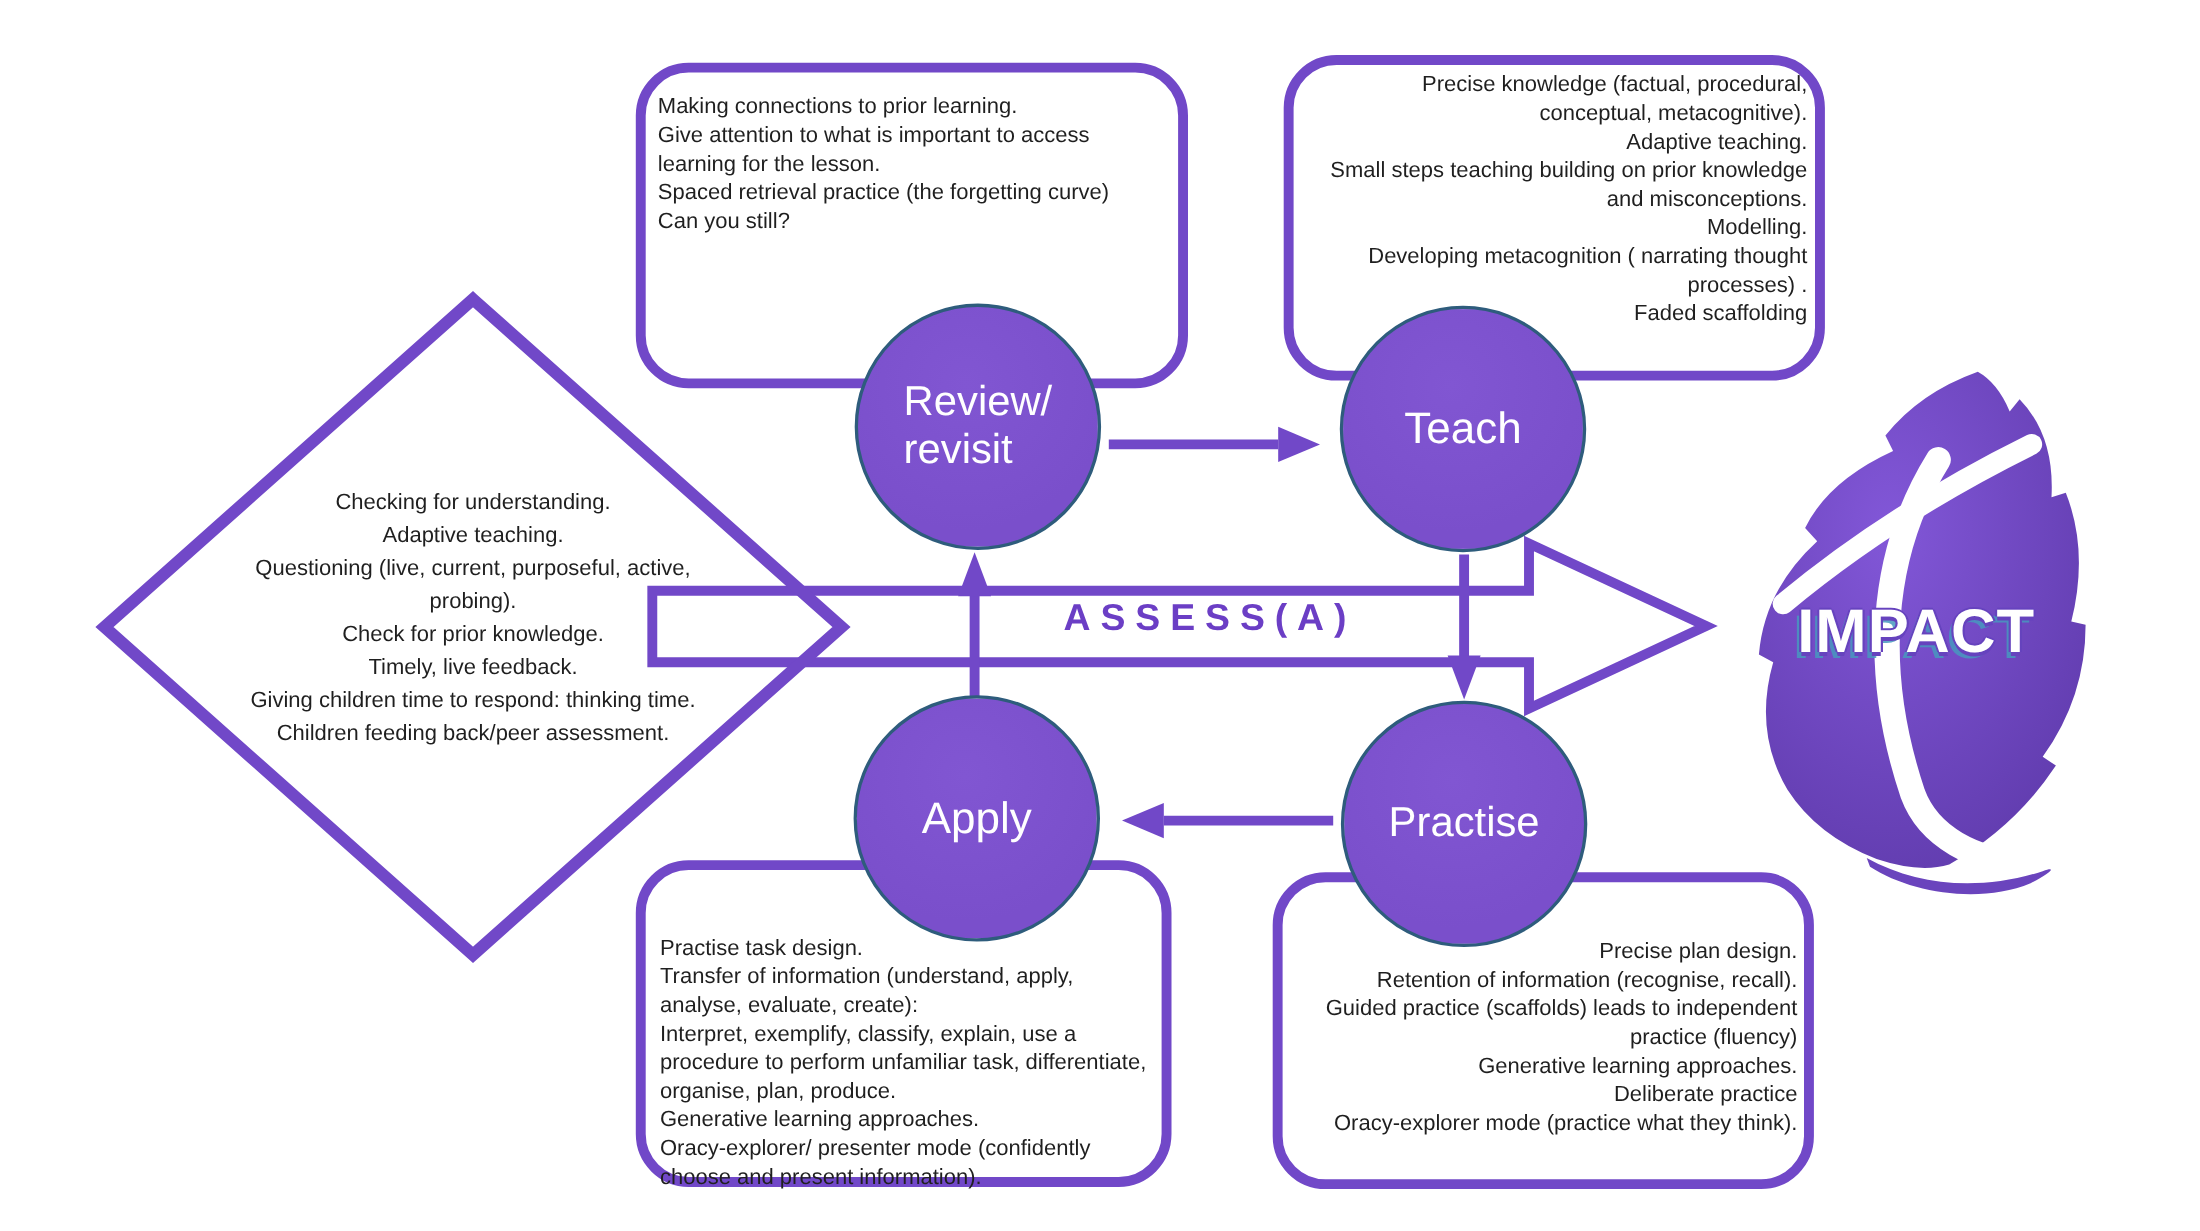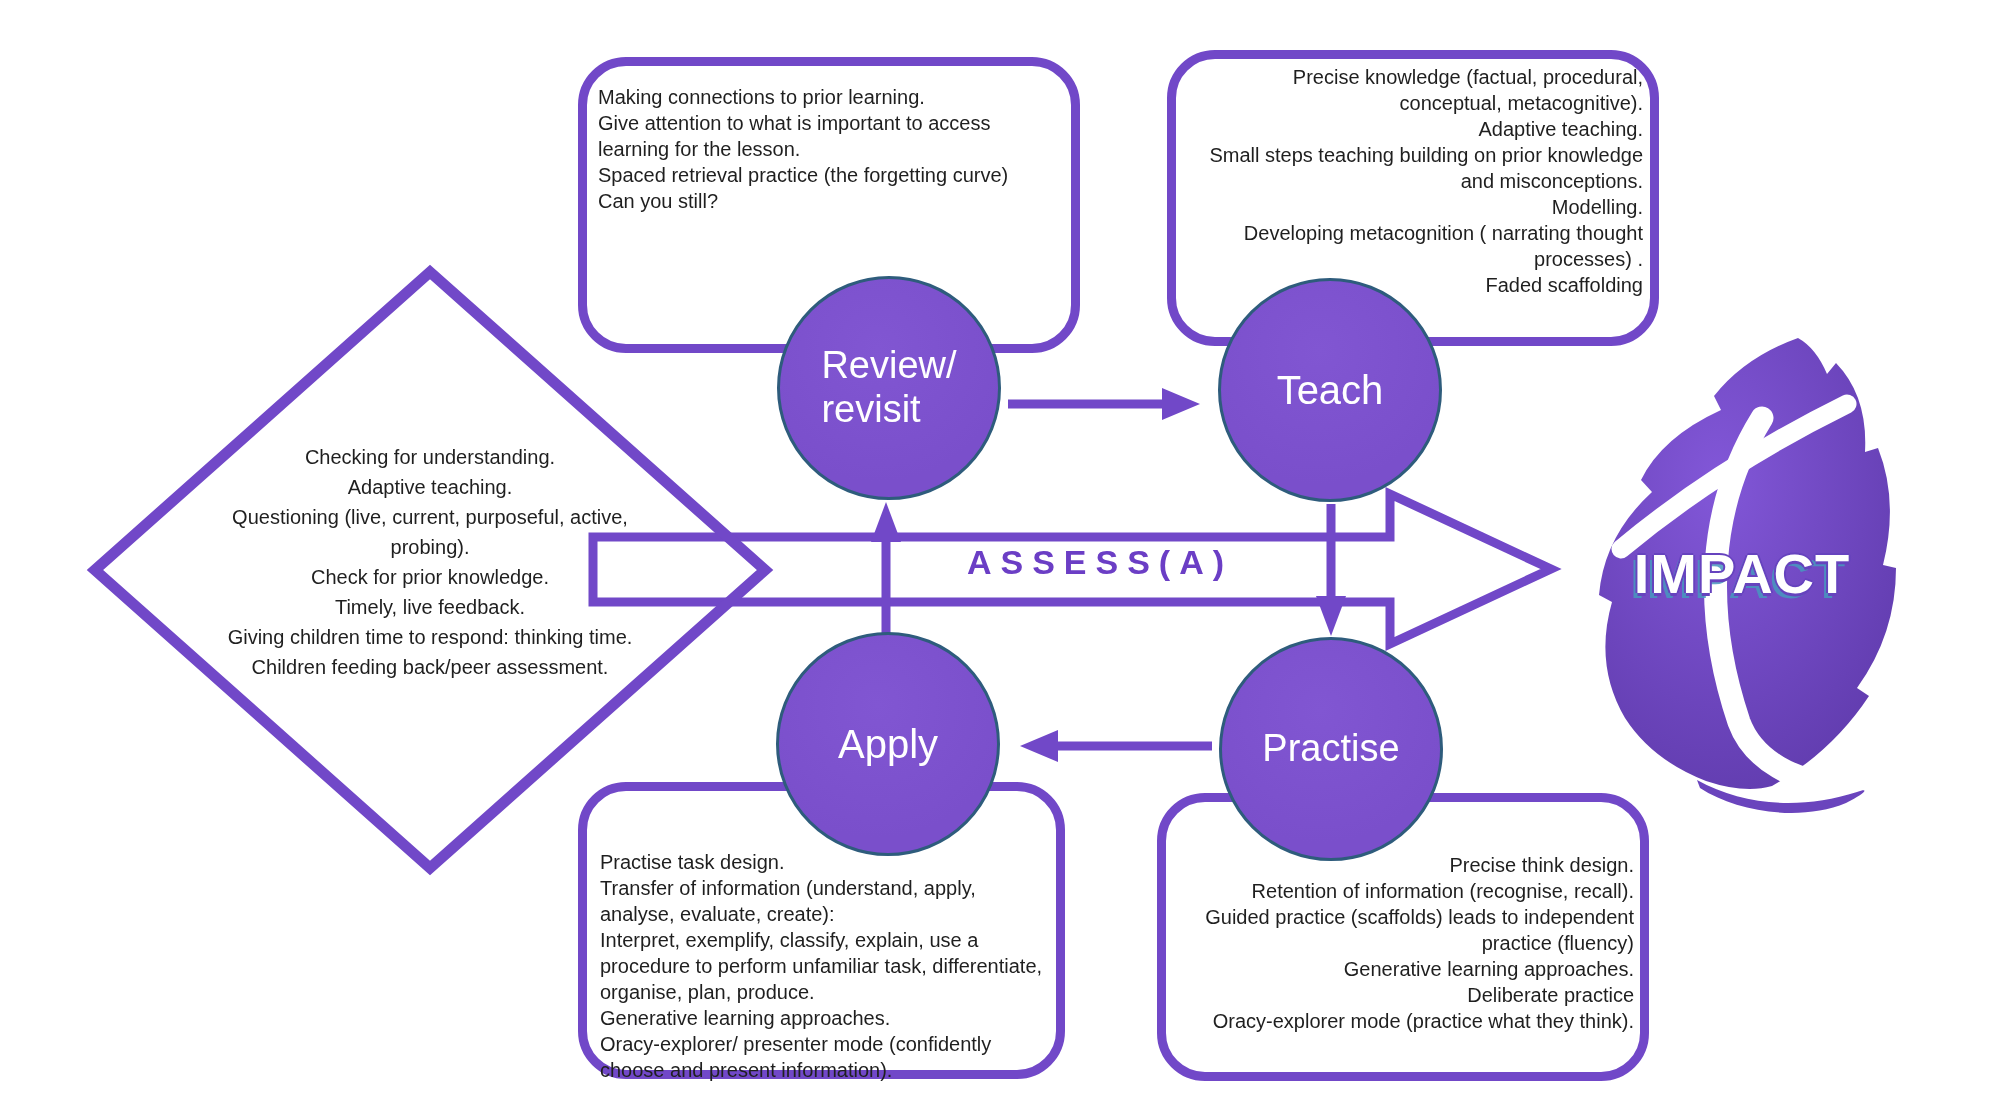--- a/index.html
+++ b/index.html
@@ -150,21 +150,21 @@
 
   <div class="note-text align-left" style="left:600px;top:830px;width:452px;margin-top:19px;">
       <p>Practise task design.</p>
       <p>Transfer of information (understand, apply, analyse, evaluate, create):</p>
       <p>Interpret, exemplify, classify, explain, use a procedure to perform unfamiliar task, differentiate, organise, plan, produce.</p>
       <p>Generative learning approaches.</p>
       <p>Oracy-explorer/ presenter mode (confidently choose and present information).</p>
     </div>
 
   <div class="note-text align-right" style="left:1172px;top:852px;width:462px;">
-      <p>Precise think design.</p>
+      <p>Precise plan design.</p>
       <p>Retention of information (recognise, recall).</p>
       <p>Guided practice (scaffolds) leads to independent practice (fluency)</p>
       <p>Generative learning approaches.</p>
       <p>Deliberate practice</p>
       <p>Oracy-explorer mode (practice what they think).</p>
     </div>
 
   <div id="diamond-text">
       <p>Checking for understanding.</p>
       <p>Adaptive teaching.</p>

